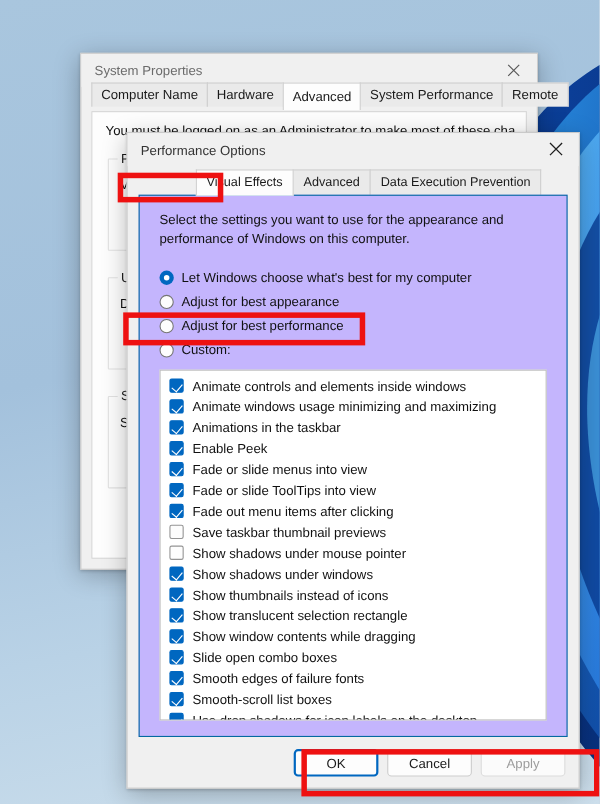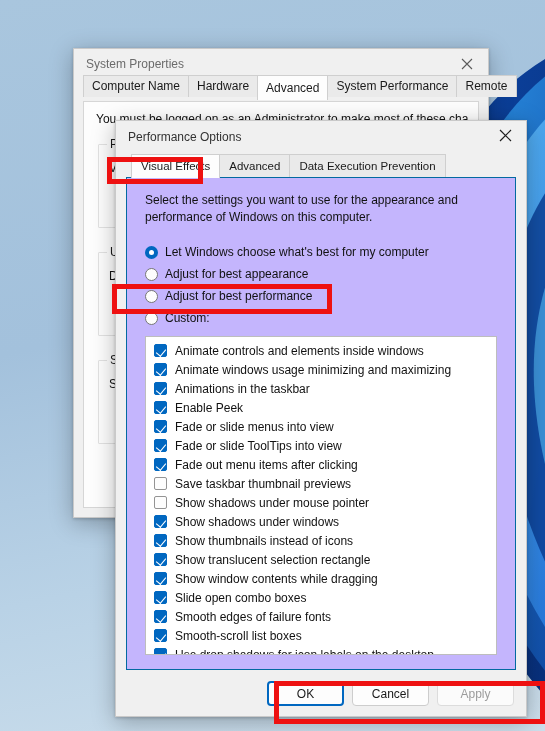--- a/index.html
+++ b/index.html
@@ -79,21 +79,21 @@
   #grp-perf { left: 14px; top: 42px; right: 14px; height: 84px; }
   #grp-user { left: 14px; top: 150px; right: 14px; height: 84px; }
   #grp-start { left: 14px; top: 258px; right: 14px; height: 84px; }
   #sysprops .bottombtns { position: absolute; right: 12px; bottom: 10px; display: flex; gap: 8px; }
 
   
   #perfopts { left: 115px; top: 120px; width: 412px; height: 597px; z-index: 20; }
   #perfopts .titlebar .caption { color: #333; top: 9px; }
   #perfopts .tabstrip {
     position: absolute; left: 0; top: 33px; width: 100%; height: 24px;
-    display: flex; align-items: flex-end; padding-left: 15px;
+    display: flex; align-items: flex-end; padding-left: 27px; justify-content: center;
   }
   #perfopts .tab {
     font-size: 11.5px; color: #1a1a1a; padding: 4px 9px 5px 9px;
     border: 1px solid #cfcfcf; border-bottom: none; background: #eaeaea;
     margin-right: -1px; line-height: 14px; white-space: nowrap; cursor: default;
   }
   #perfopts .tab.active { background: #fdfdfd; z-index: 3; position: relative; }
   #perfopts .page {
     position: absolute; left: 10px; top: 56px; right: 10px; bottom: 46px;
     background: #c4b5fd; border: 1px solid #0369a1;

